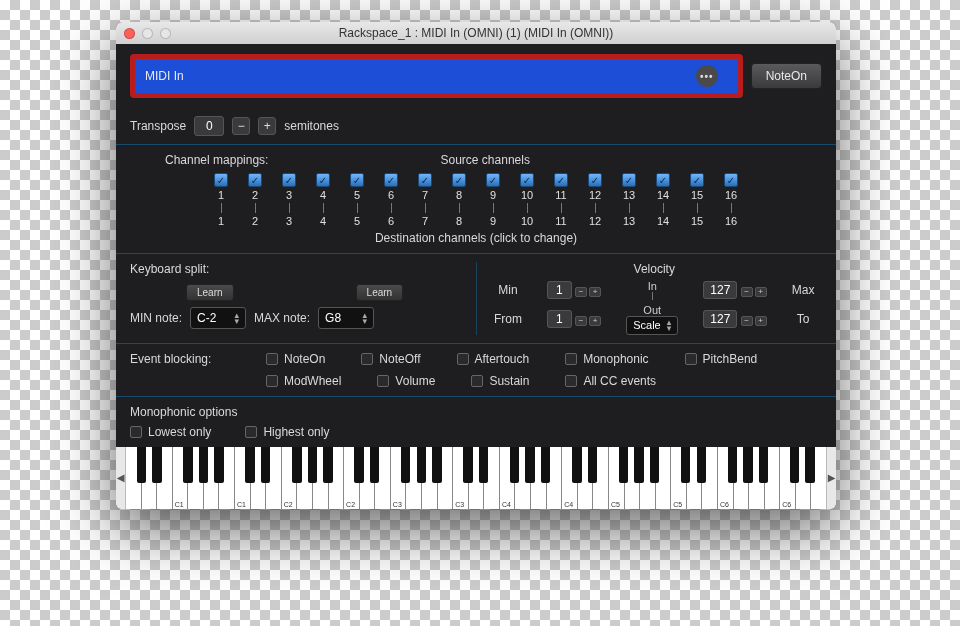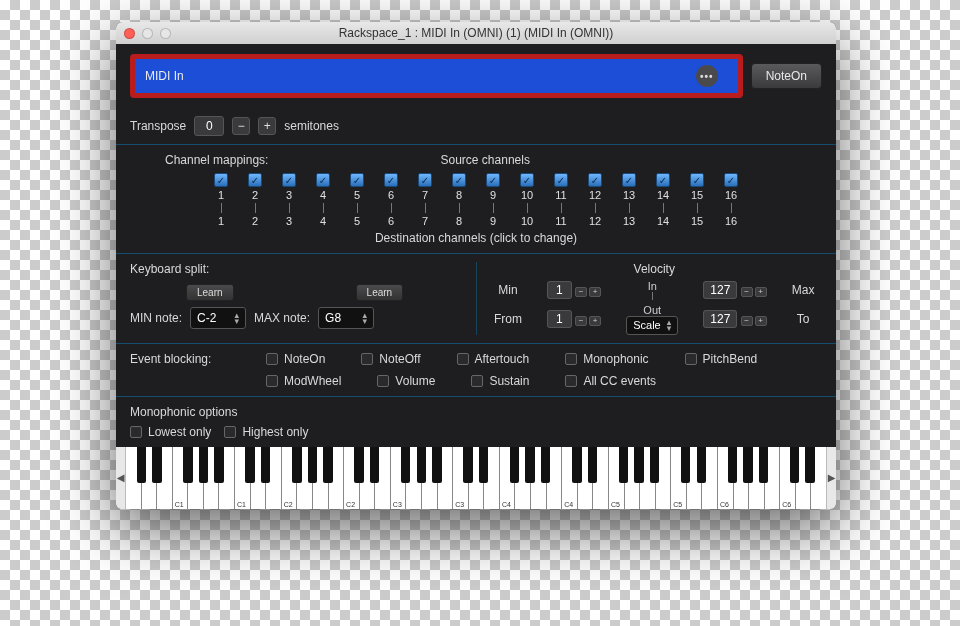--- a/index.html
+++ b/index.html
@@ -131,21 +131,21 @@
   .vel-label { font-size: 12px; }
   .vel-small { font-size: 11px; color: #ccc; }
   .tinypm { display: inline-flex; gap: 2px; margin-top: 2px; }
   .tinypm span { width: 12px; height: 10px; background: #3a3a3c; border: 1px solid #555; border-radius: 2px; font-size: 8px; color: #ccc; display: inline-flex; align-items: center; justify-content: center; cursor: pointer; }
   .scale-sel { background: #111; color: #fff; border: 1px solid #555; border-radius: 3px; padding: 2px 6px; font-size: 11px; display: inline-flex; align-items: center; gap: 6px; cursor: pointer; }
   .evrow { display: flex; gap: 36px; padding-left: 0; }
   .ev-label { font-size: 12px; min-width: 100px; }
   .chk { display: inline-flex; align-items: center; gap: 6px; font-size: 12px; cursor: pointer; }
   .chkbox { width: 12px; height: 12px; background: #2a2a2c; border: 1px solid #666; border-radius: 2px; }
   
-  .mono-row { display: flex; gap: 13px; margin-top: 6px; }
+  .mono-row { display: flex; gap: 34px; margin-top: 6px; }
   
   
   .piano-wrap { display: flex; align-items: stretch; height: 62px; background: #fff; }
   .kb-arrow {
     width: 10px; background: #e8e8e8; color: #555; display: flex; align-items: center; justify-content: center;
     font-size: 10px; cursor: pointer; border-right: 1px solid #bbb;
   }
   .kb-arrow.right { border-left: 1px solid #bbb; border-right: none; }
   .piano { flex: 1; position: relative; overflow: hidden; }
   .white-keys { display: flex; height: 100%; }

